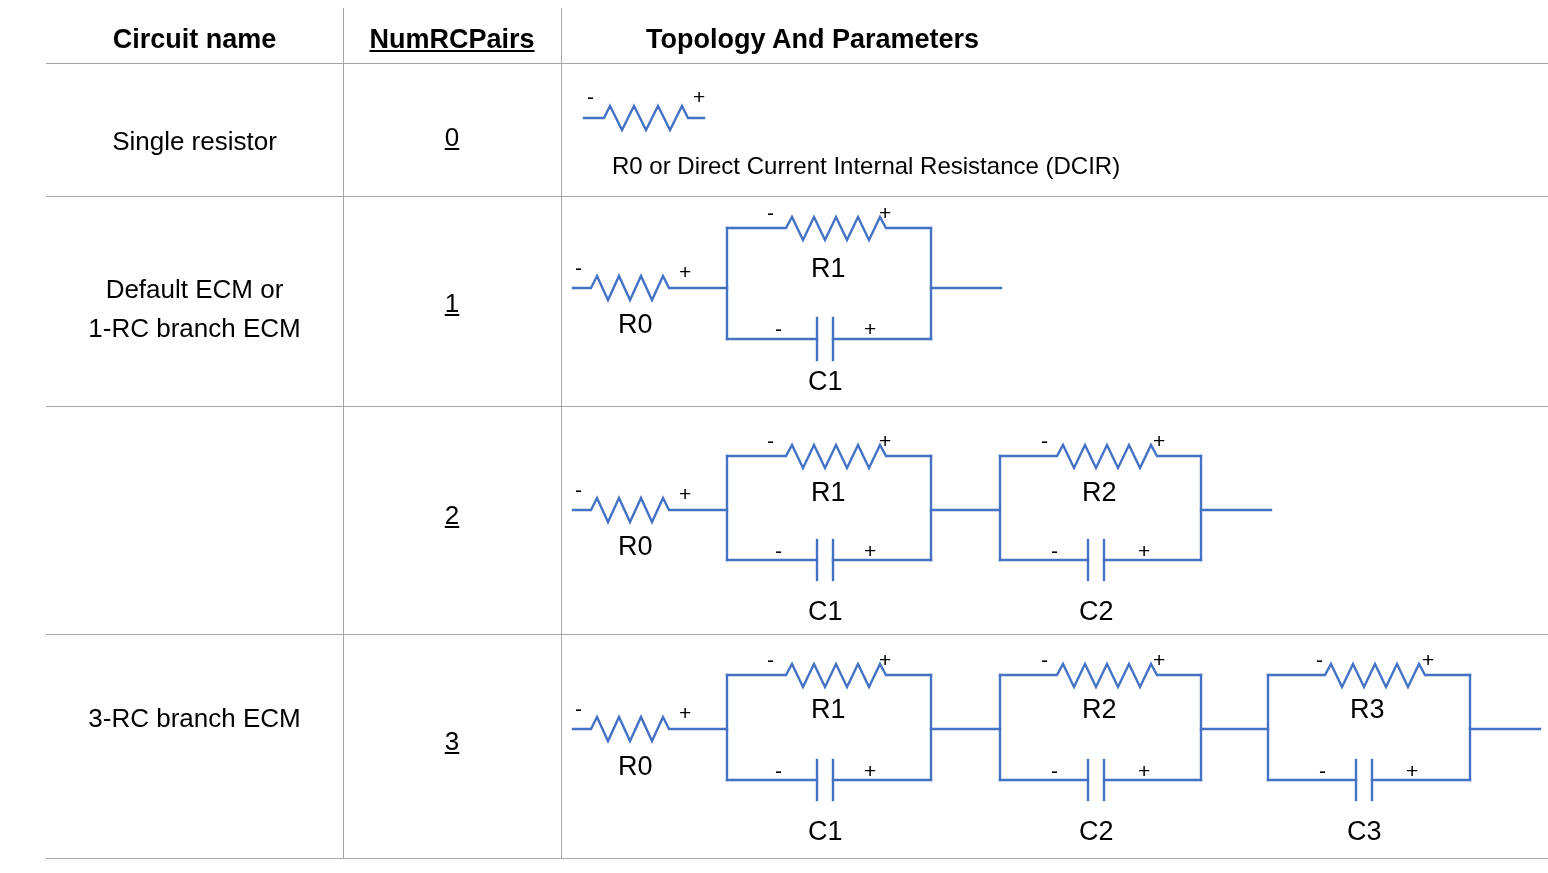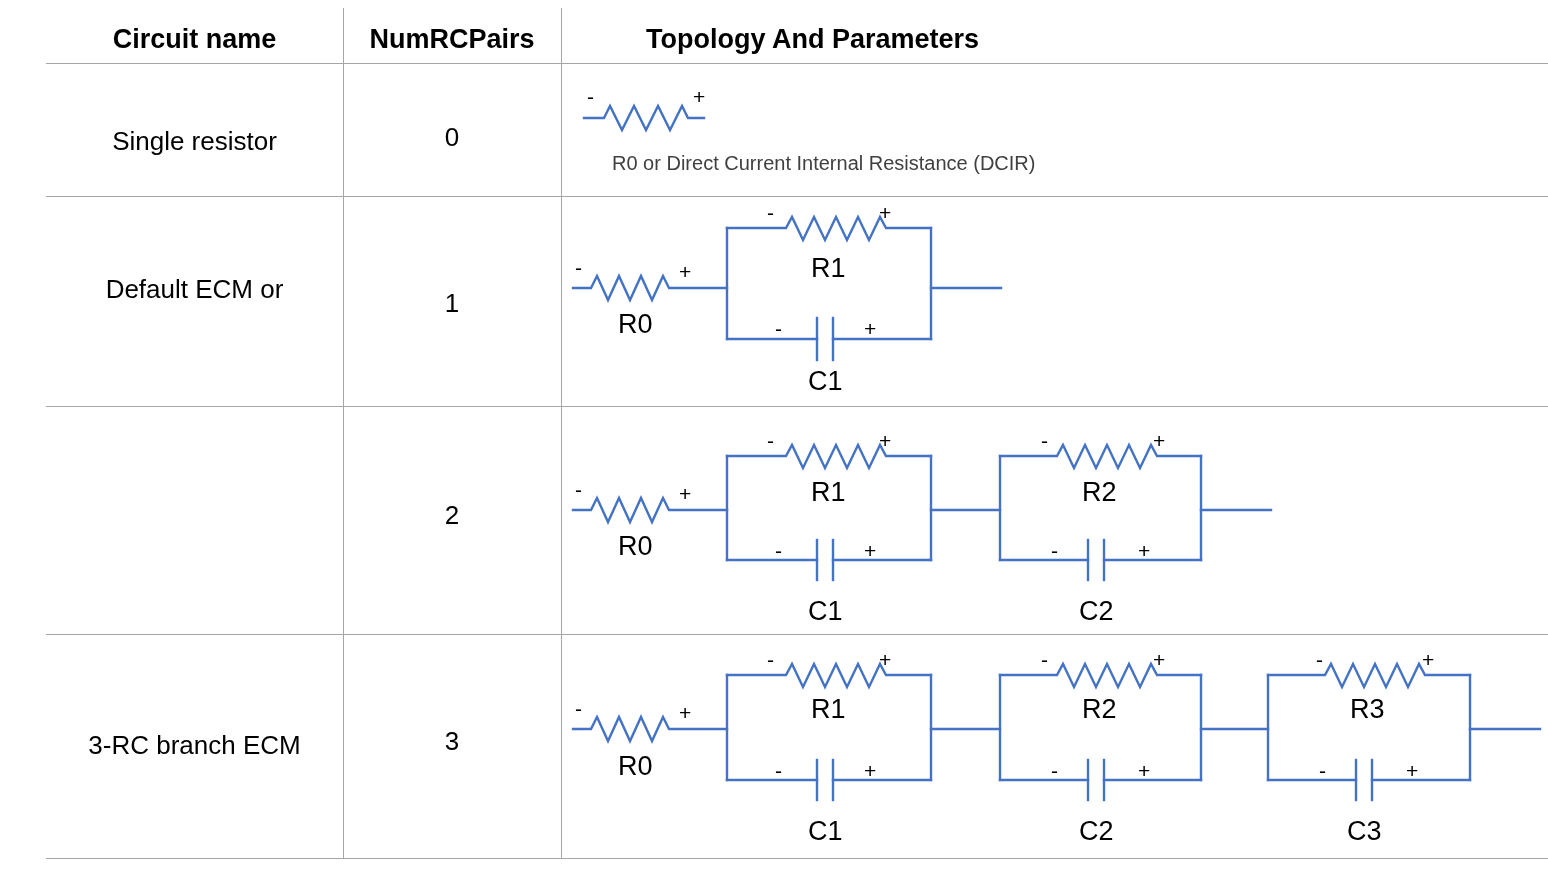--- a/index.html
+++ b/index.html
@@ -39,21 +39,21 @@
     background: #a6a6a6;
   }
 
   
   .cell {
     position: absolute;
     box-sizing: border-box;
   }
 
   .col-name   { left: 8px;   width: 297px; }
-  .col-pairs  { left: 305px; width: 218px; }
+  .col-pairs  { left: 305px; width: 218px; text-decoration: underline; }
 
   .hdr {
     font-weight: bold;
     font-size: 27px;
     letter-spacing: 0px;
   }
   .hdr-center { text-align: center; }
 
   .name-text {
     font-size: 26px;
@@ -68,23 +68,23 @@
     line-height: 39px;
   }
   .pairs-text {
     font-size: 26px;
     text-align: center;
     color: #000;
   }
 
   .topo-caption {
     position: absolute;
-    font-size: 20px;
+    font-size: 24px;
     white-space: nowrap;
-    color: #404040;
+    color: #000000;
     text-align: center;
   }
 
   .svg-layer {
     position: absolute;
     left: 0;
     top: 0;
     pointer-events: none;
   }
 
@@ -254,21 +254,22 @@
     <text class="psign" x="737" y="778">-</text>
     <text class="psign" x="826" y="778">+</text>
     <text class="psign" x="1013" y="778">-</text>
     <text class="psign" x="1100" y="778">+</text>
     <text class="psign" x="1281" y="778">-</text>
     <text class="psign" x="1368" y="778">+</text>
   </svg>
 
   <div class="cell col-name name-text" style="top:270px;">
     <div>Default ECM or</div>
+    <div>1-RC branch ECM</div>
   </div>
   <div class="cell col-pairs pairs-text" style="top:288px;">1</div>
 
   <div class="cell col-pairs pairs-text" style="top:500px;">2</div>
 
-  <div class="cell col-name name-text" style="top:726px;text-align:center;">3-RC branch ECM</div>
+  <div class="cell col-name name-text" style="top:699px;text-align:center;">3-RC branch ECM</div>
   <div class="cell col-pairs pairs-text" style="top:726px;">3</div>
 
 </div>
 
 </body></html>

